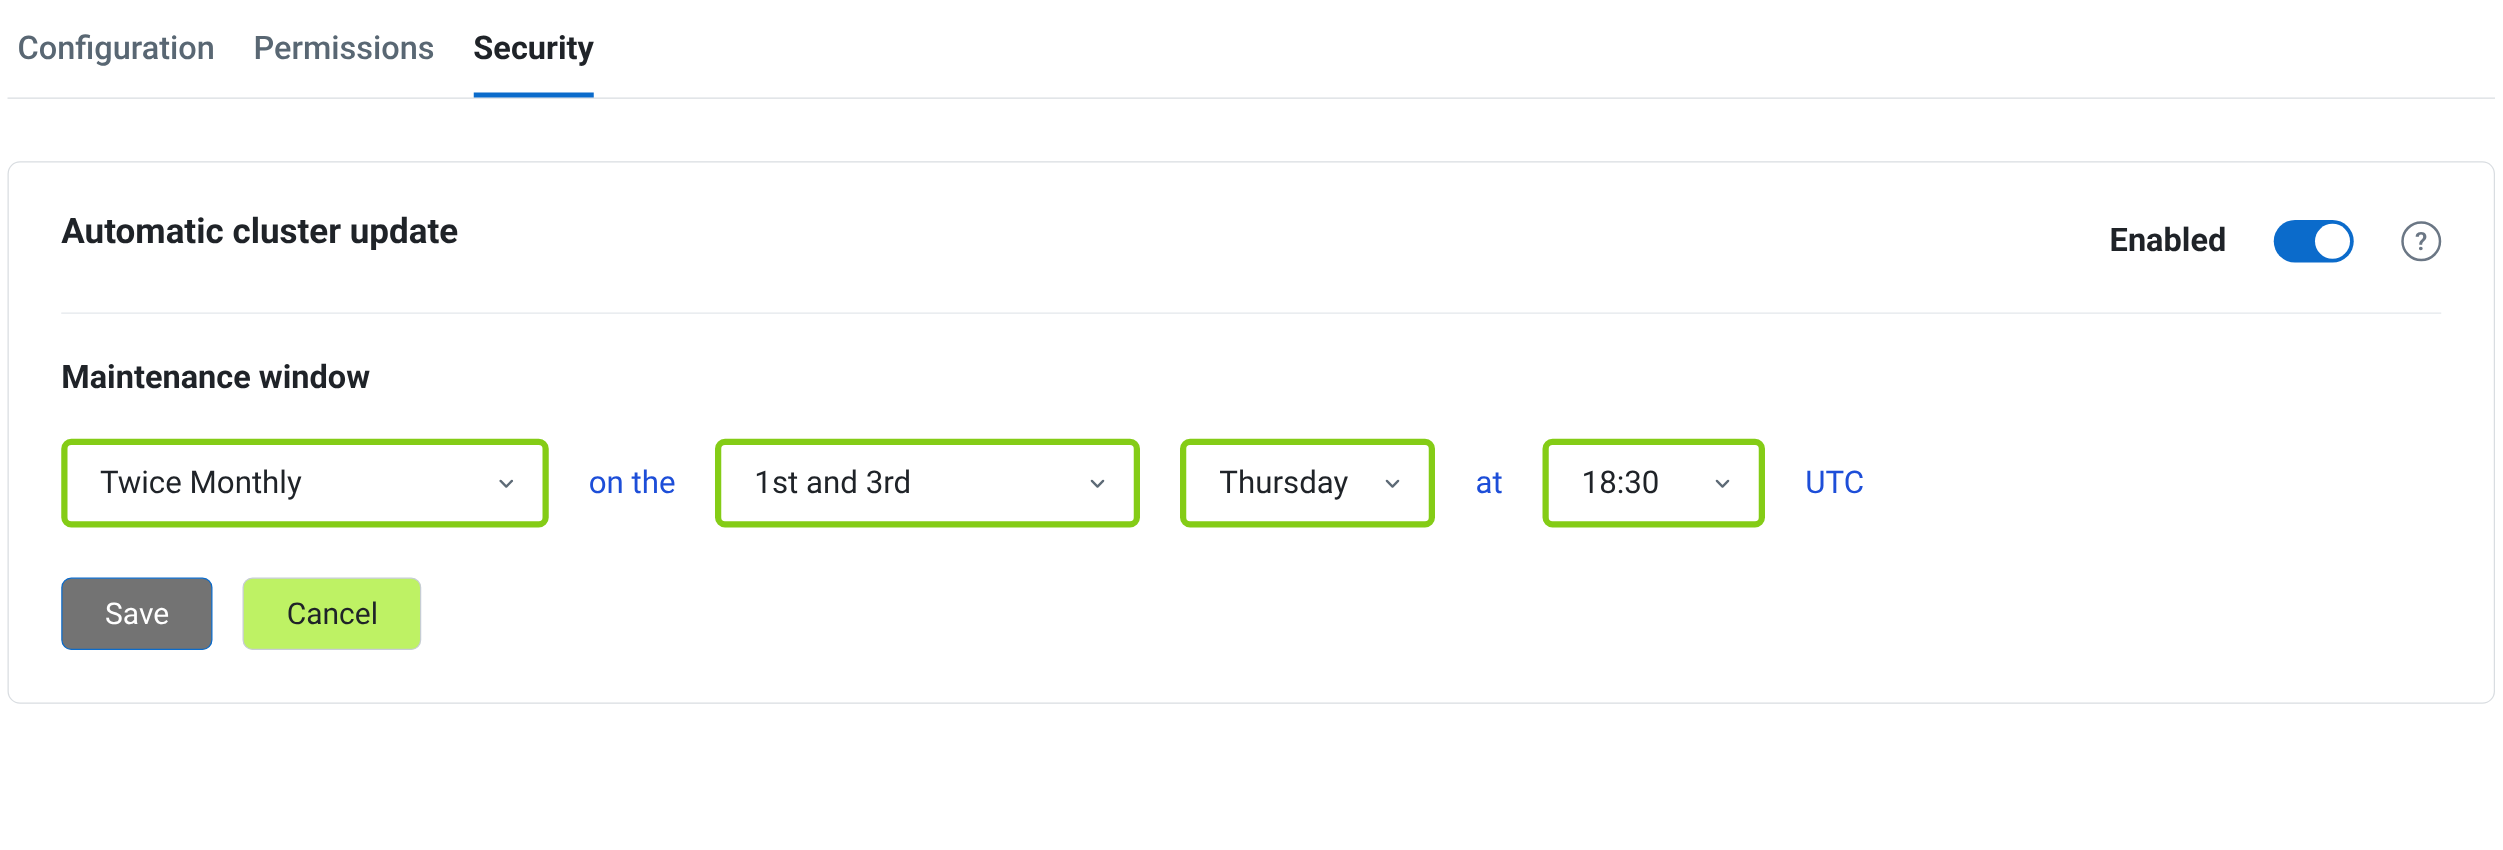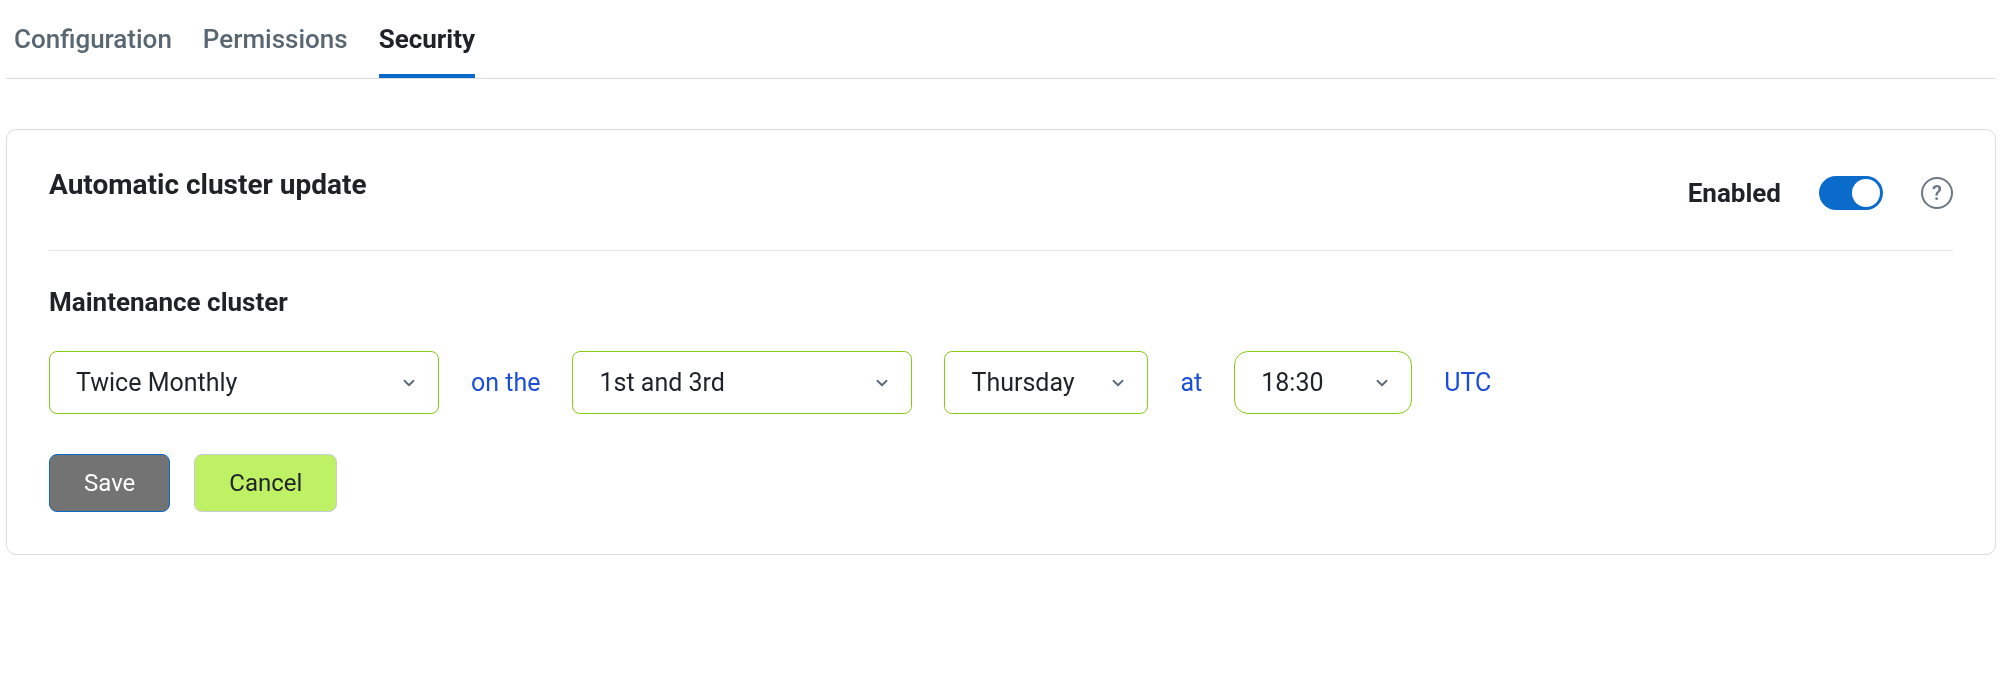--- a/index.html
+++ b/index.html
@@ -119,35 +119,35 @@
   }
   .static {
     font-size: 25px;
     color: #1d4ed8;
   }
   .select {
     display: flex;
     align-items: center;
     justify-content: space-between;
     gap: 18px;
-    border: 1px solid #84cc16;
+    border: 5px solid #84cc16;
     border-radius: 8px;
     padding: 16px 20px 16px 26px;
     font-size: 25px;
     color: #1f2328;
     background: #fff;
     cursor: pointer;
     min-width: 0;
   }
   .select .label { white-space: nowrap; }
   .select .chev svg { display: block; }
   .sel-freq   { width: 390px; }
   .sel-nth    { width: 340px; }
   .sel-day    { width: 204px; }
-  .sel-time   { width: 178px; border-radius: 14px; }
+  .sel-time   { width: 178px; }
   .buttons-row {
     display: flex;
     gap: 24px;
     margin-top: 40px;
   }
   .btn {
     font-size: 24px;
     padding: 14px 34px;
     border-radius: 8px;
     cursor: pointer;
@@ -185,21 +185,21 @@
         <span class="enabled-label">Enabled</span>
         <div class="toggle">
           <div class="knob"></div>
         </div>
         <div class="help-icon">?</div>
       </div>
     </div>
 
     <div class="divider"></div>
 
-    <h3 class="section-title">Maintenance cluster</h3>
+    <h3 class="section-title">Maintenance window</h3>
 
     <div class="controls-row">
 
       <div class="select sel-freq">
         <span class="label">Twice Monthly</span>
         <span class="chev">
           <svg width="18" height="18" viewBox="0 0 24 24" fill="none" stroke="#5e6b77" stroke-width="2.5" stroke-linecap="round" stroke-linejoin="round">
               <polyline points="6 9 12 15 18 9"></polyline>
             </svg>
         </span>

